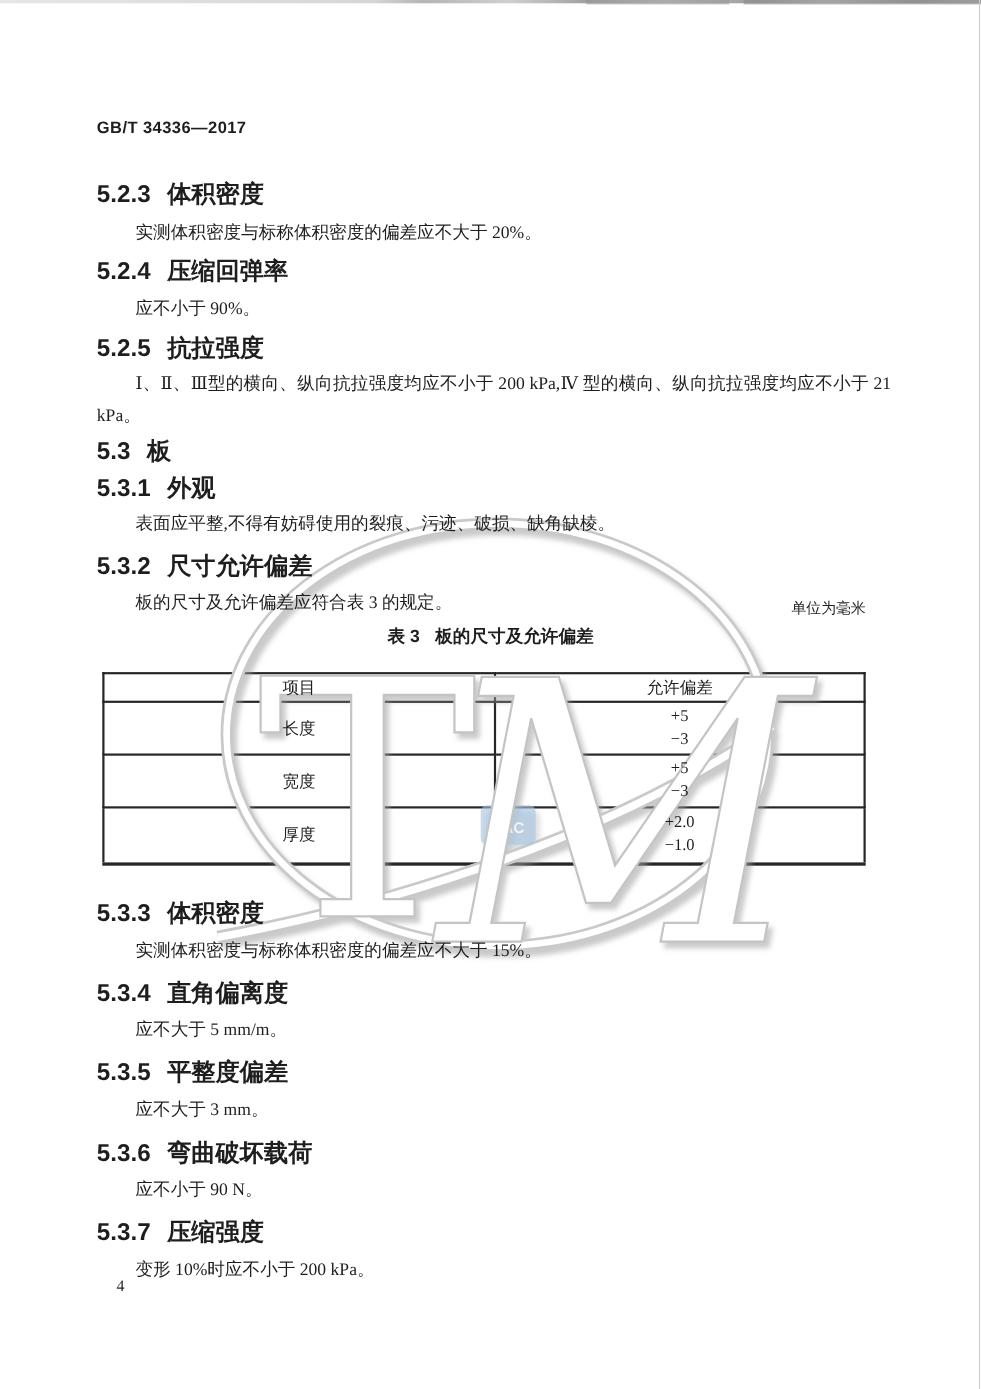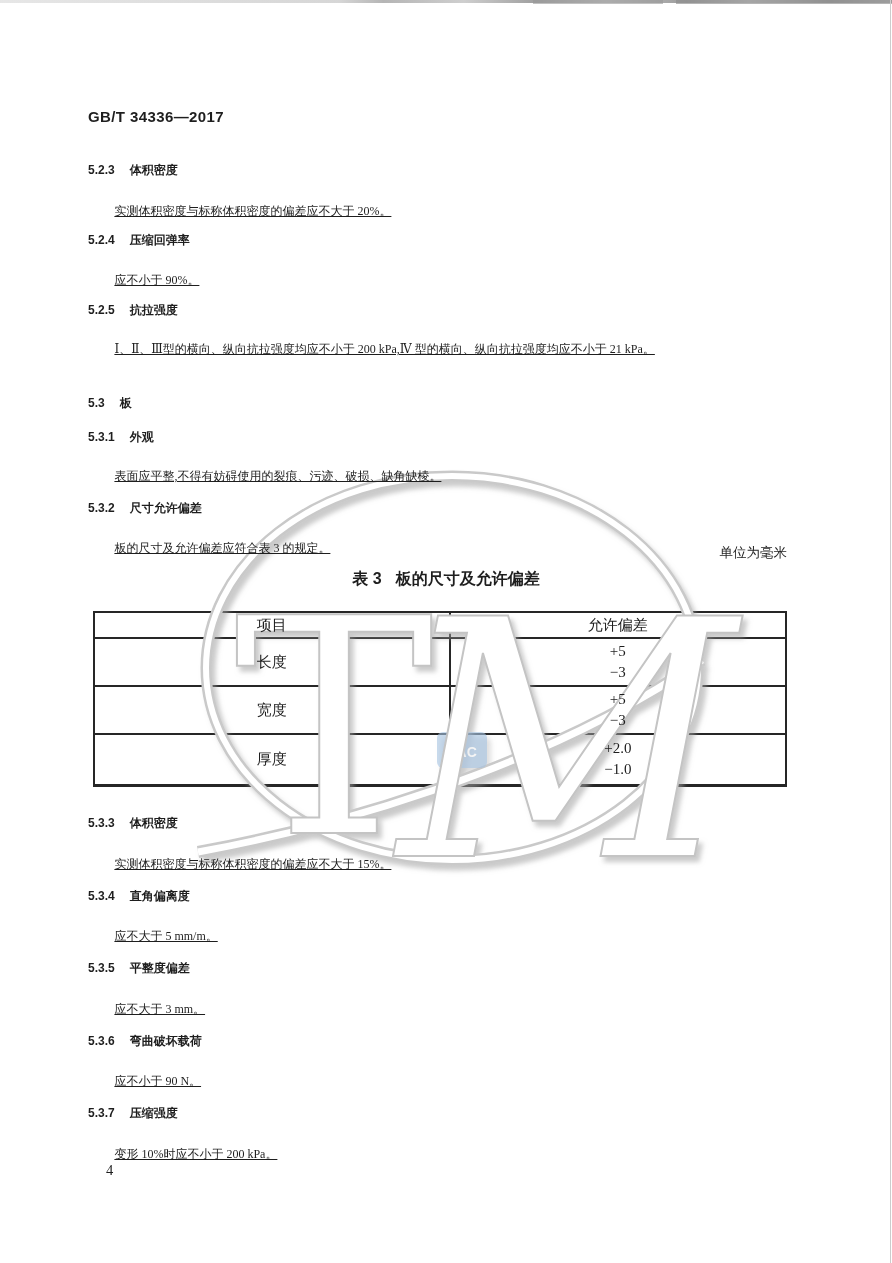--- a/index.html
+++ b/index.html
@@ -29,27 +29,27 @@
 
   
   .doc-code{
     position:absolute;left:88px;
     font-family:"Liberation Sans","DejaVu Sans",sans-serif;
     font-weight:bold;font-size:15px;letter-spacing:.4px;
   }
   .sec-h{
     position:absolute;left:88px;
     font-family:"Liberation Sans","DejaVu Sans",sans-serif;
-    font-weight:bold;font-size:12px;white-space:nowrap;
+    font-weight:bold;font-size:22px;white-space:nowrap;
   }
   .sec-h .sec-title{margin-left:15px;}
   .sec-b{
     position:absolute;left:88px;width:700px;
-    font-size:12px;line-height:29px;
-    text-indent:2.2em;white-space:nowrap;text-decoration:underline;
+    font-size:16px;line-height:29px;
+    text-indent:2.2em;white-space:nowrap;
   }
   .sec-b.wide{width:722px;white-space:normal;text-align:justify;}
   .caption{
     position:absolute;left:0;width:892px;text-align:center;
     font-family:"Liberation Sans","DejaVu Sans",sans-serif;
     font-weight:bold;font-size:16px;
   }
   .caption .cap-title{margin-left:14px;}
   .unit-note{
     position:absolute;right:105px;

